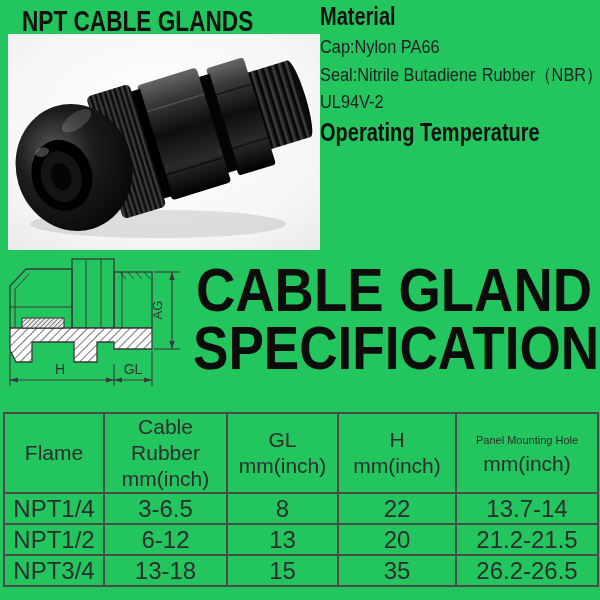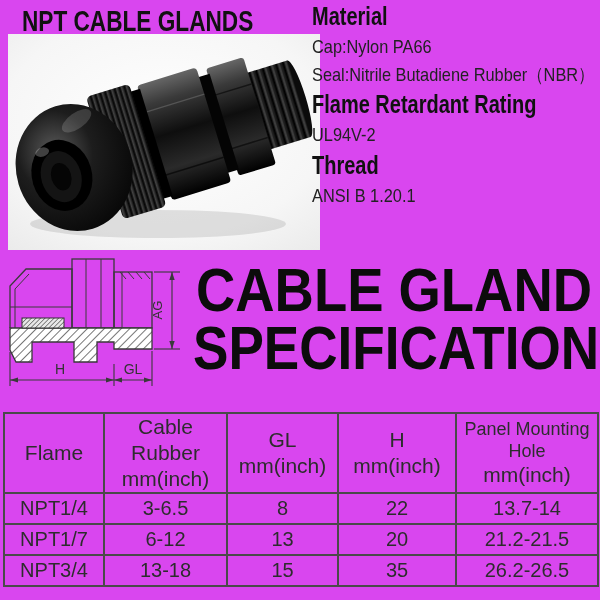--- a/index.html
+++ b/index.html
@@ -1,27 +1,27 @@
 <!DOCTYPE html>
 <html><head>
 <meta charset="utf-8">
 <style>
   html,body{margin:0;padding:0;background:#fff;}
   #stage{
-    position:relative;width:600px;height:600px;background:#d946ef;
+    position:relative;width:600px;height:600px;background:#22c55e;
     font-family:"Liberation Sans",sans-serif;color:#1d1d1d;overflow:hidden;
   }
   
   .main-title{
     position:absolute;left:22px;top:5px;
     font-size:29px;font-weight:bold;white-space:nowrap;color:#111;
     transform:scaleX(0.78);transform-origin:0 0;letter-spacing:0px;
   }
   
-  .spec-col{position:absolute;left:312px;top:1px;width:273px;}
+  .spec-col{position:absolute;left:320px;top:1px;width:273px;}
   .spec-h{
     display:inline-block;font-size:25px;line-height:28px;font-weight:bold;color:#111;
     transform:scaleX(0.80);transform-origin:0 50%;white-space:nowrap;margin-top:1px;
   }
   .spec-l{
     display:inline-block;font-size:19px;line-height:26.5px;color:#222;
     transform:scaleX(0.86);transform-origin:0 50%;white-space:nowrap;
   }
   .spec-block{line-height:0;}
   .spec-block div{line-height:26.5px;}
@@ -39,22 +39,22 @@
   table.spec{
     position:absolute;left:3px;top:412px;width:594px;
     border-collapse:collapse;table-layout:fixed;
     font-family:"Liberation Sans",sans-serif;
   }
   table.spec th,table.spec td{
     border:2px solid #4a4a4a;text-align:center;vertical-align:middle;
     color:#2d2d2d;font-weight:normal;padding:0;
   }
   table.spec th{height:56px;font-size:21px;line-height:26px;}
-  table.spec td{height:29px;font-size:20px;}
-  .th-small{font-size:18px;line-height:22px;}
+  table.spec td{height:29px;font-size:24px;}
+  .th-small{font-size:11px;line-height:22px;}
   .th-sub{font-size:21px;}
 </style>
 </head>
 <body>
 
 <div id="stage">
 
   <div class="main-title">NPT CABLE GLANDS</div>
 
   <svg class="photo" viewBox="0 0 312 216">
@@ -117,28 +117,24 @@
     </g>
   </svg>
 
   <div class="spec-col">
     <div class="spec-block">
       <div class="hrow"><span class="spec-h">Material</span></div>
       <div><span class="spec-l">Cap:Nylon PA66</span></div>
       <div><span class="spec-l">Seal:Nitrile Butadiene Rubber（NBR）</span></div>
     </div>
     <div class="spec-block">
-      <div class="hrow"><span class="spec-h">Flame Retardant Rating</span></div>
       <div><span class="spec-l">UL94V-2</span></div>
     </div>
     <div class="spec-block">
-    </div>
-    <div class="spec-block">
-      <div class="hrow"><span class="spec-h">Thread</span></div>
-      <div><span class="spec-l">ANSI B 1.20.1</span></div>
+      <div class="hrow"><span class="spec-h">Operating Temperature</span></div>
     </div>
   </div>
 
   <svg class="diagram" viewBox="0 0 186 162">
     <defs>
       <pattern id="hatch" width="6" height="6" patternUnits="userSpaceOnUse" patternTransform="rotate(45)">
         <rect width="6" height="6" fill="#ffffff"></rect>
         <line x1="0" y1="0" x2="0" y2="6" stroke="#4a4a4a" stroke-width="1.5"></line>
       </pattern>
       <pattern id="hatchDense" width="3.2" height="3.2" patternUnits="userSpaceOnUse" patternTransform="rotate(45)">
@@ -233,21 +229,21 @@
     </thead>
     <tbody>
       <tr>
         <td>NPT1/4</td>
         <td>3-6.5</td>
         <td>8</td>
         <td>22</td>
         <td>13.7-14</td>
       </tr>
       <tr>
-        <td>NPT1/7</td>
+        <td>NPT1/2</td>
         <td>6-12</td>
         <td>13</td>
         <td>20</td>
         <td>21.2-21.5</td>
       </tr>
       <tr>
         <td>NPT3/4</td>
         <td>13-18</td>
         <td>15</td>
         <td>35</td>

